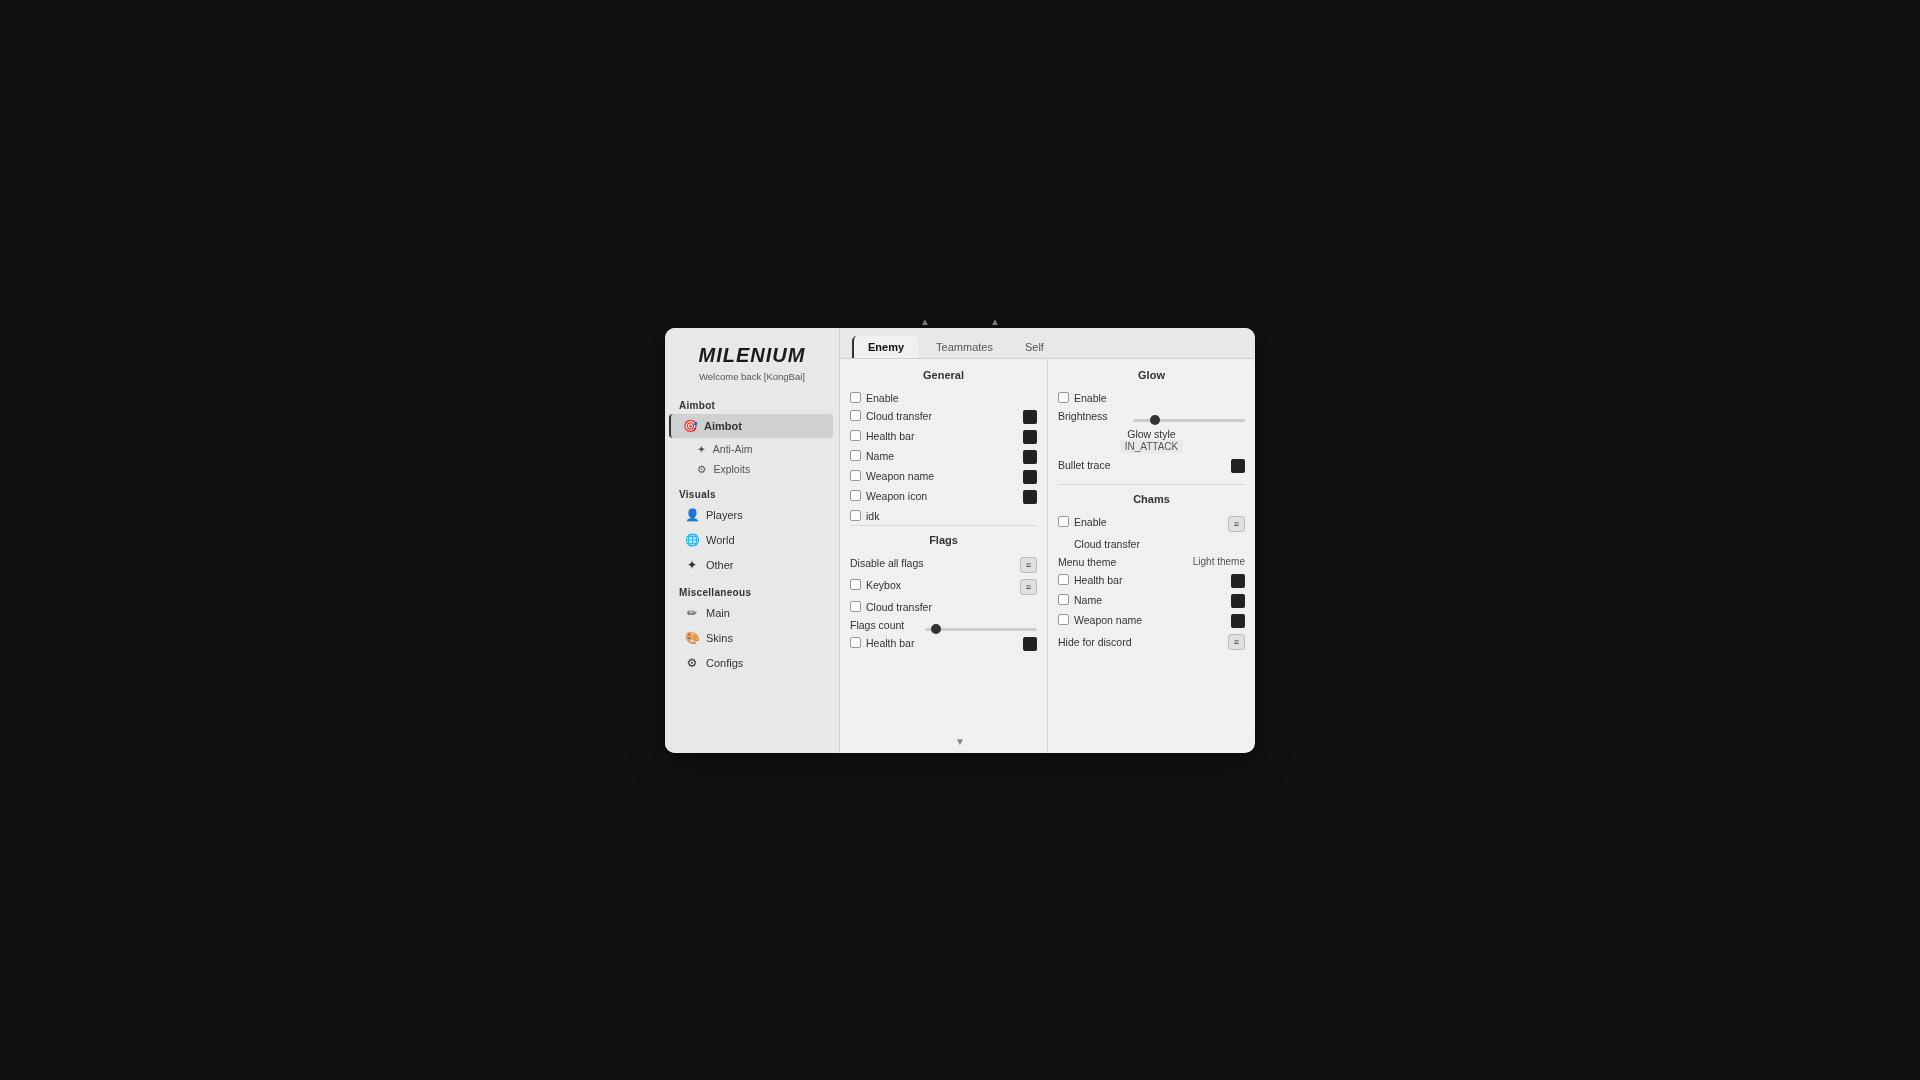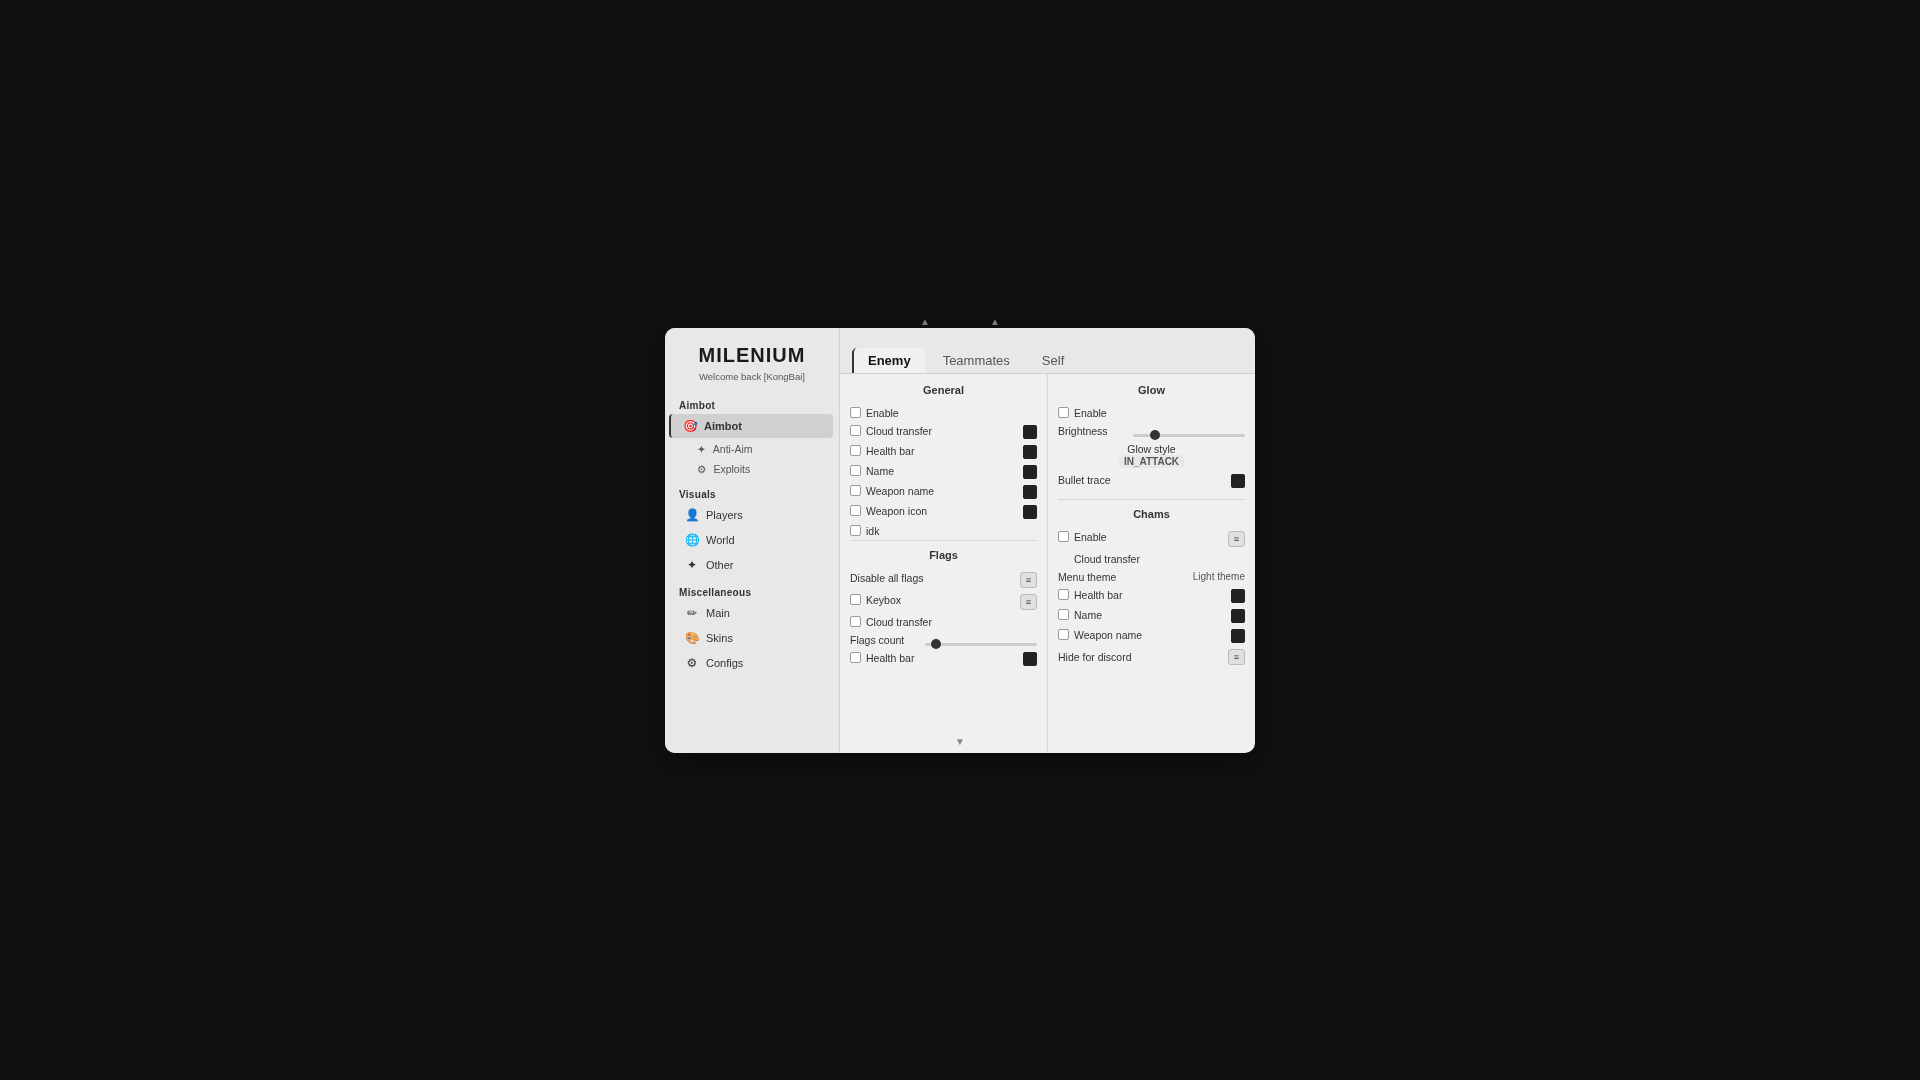--- a/index.html
+++ b/index.html
@@ -34,20 +34,21 @@
       border-right: 1px solid #d0d0d0;
     }
 
     .sidebar-logo {
       font-size: 20px;
       font-weight: 800;
       color: #1a1a1a;
       text-align: center;
       letter-spacing: 1px;
       margin-bottom: 4px;
+      font-style: italic;
     }
 
     .sidebar-welcome {
       font-size: 9.5px;
       color: #555;
       text-align: center;
       margin-bottom: 14px;
       padding: 0 8px;
     }
 
@@ -108,26 +109,25 @@
     .tab-bar {
       display: flex;
       background: #e8e8e8;
       padding: 8px 12px 0 12px;
       gap: 4px;
       border-bottom: 1px solid #d0d0d0;
     }
 
     .tab {
       padding: 5px 14px;
-      font-size: 13px;
+      font-size: 11px;
       cursor: pointer;
       border-radius: 5px 5px 0 0;
       color: #555;
       background: transparent;
-      margin-top: 12px;
     }
 
     .tab.active {
       background: #f0f0f0;
       color: #111;
       font-weight: 600;
       border-left: 2px solid #333;
     }
 
     
@@ -264,21 +264,20 @@
       color: #333;
       flex-direction: column;
     }
 
     .glow-style-val {
       font-size: 10px;
       color: #555;
       background: #e8e8e8;
       padding: 1px 5px;
       border-radius: 3px;
-      font-weight: bold;
     }
 
     .menu-theme-row {
       display: flex;
       align-items: center;
       justify-content: space-between;
       padding: 3px 0;
       font-size: 10.5px;
       color: #333;
     }

